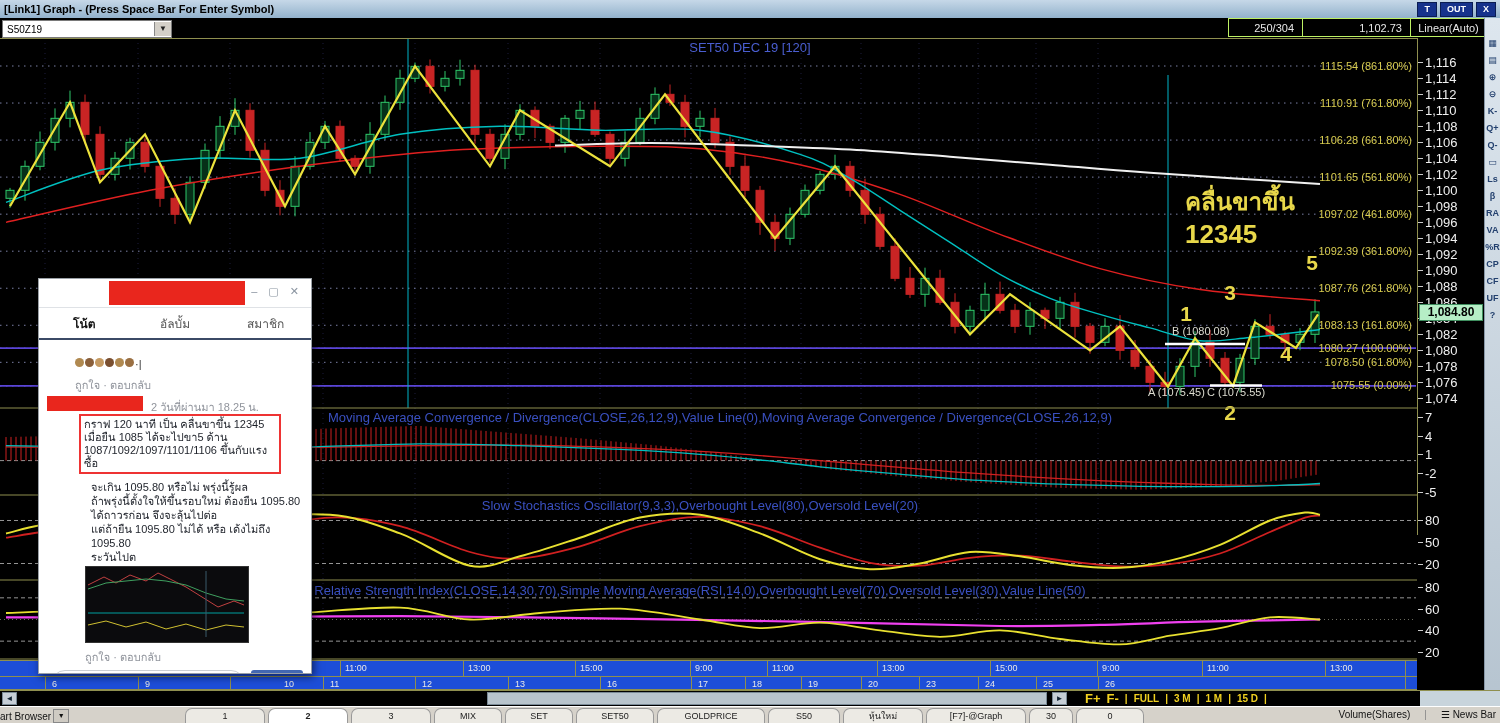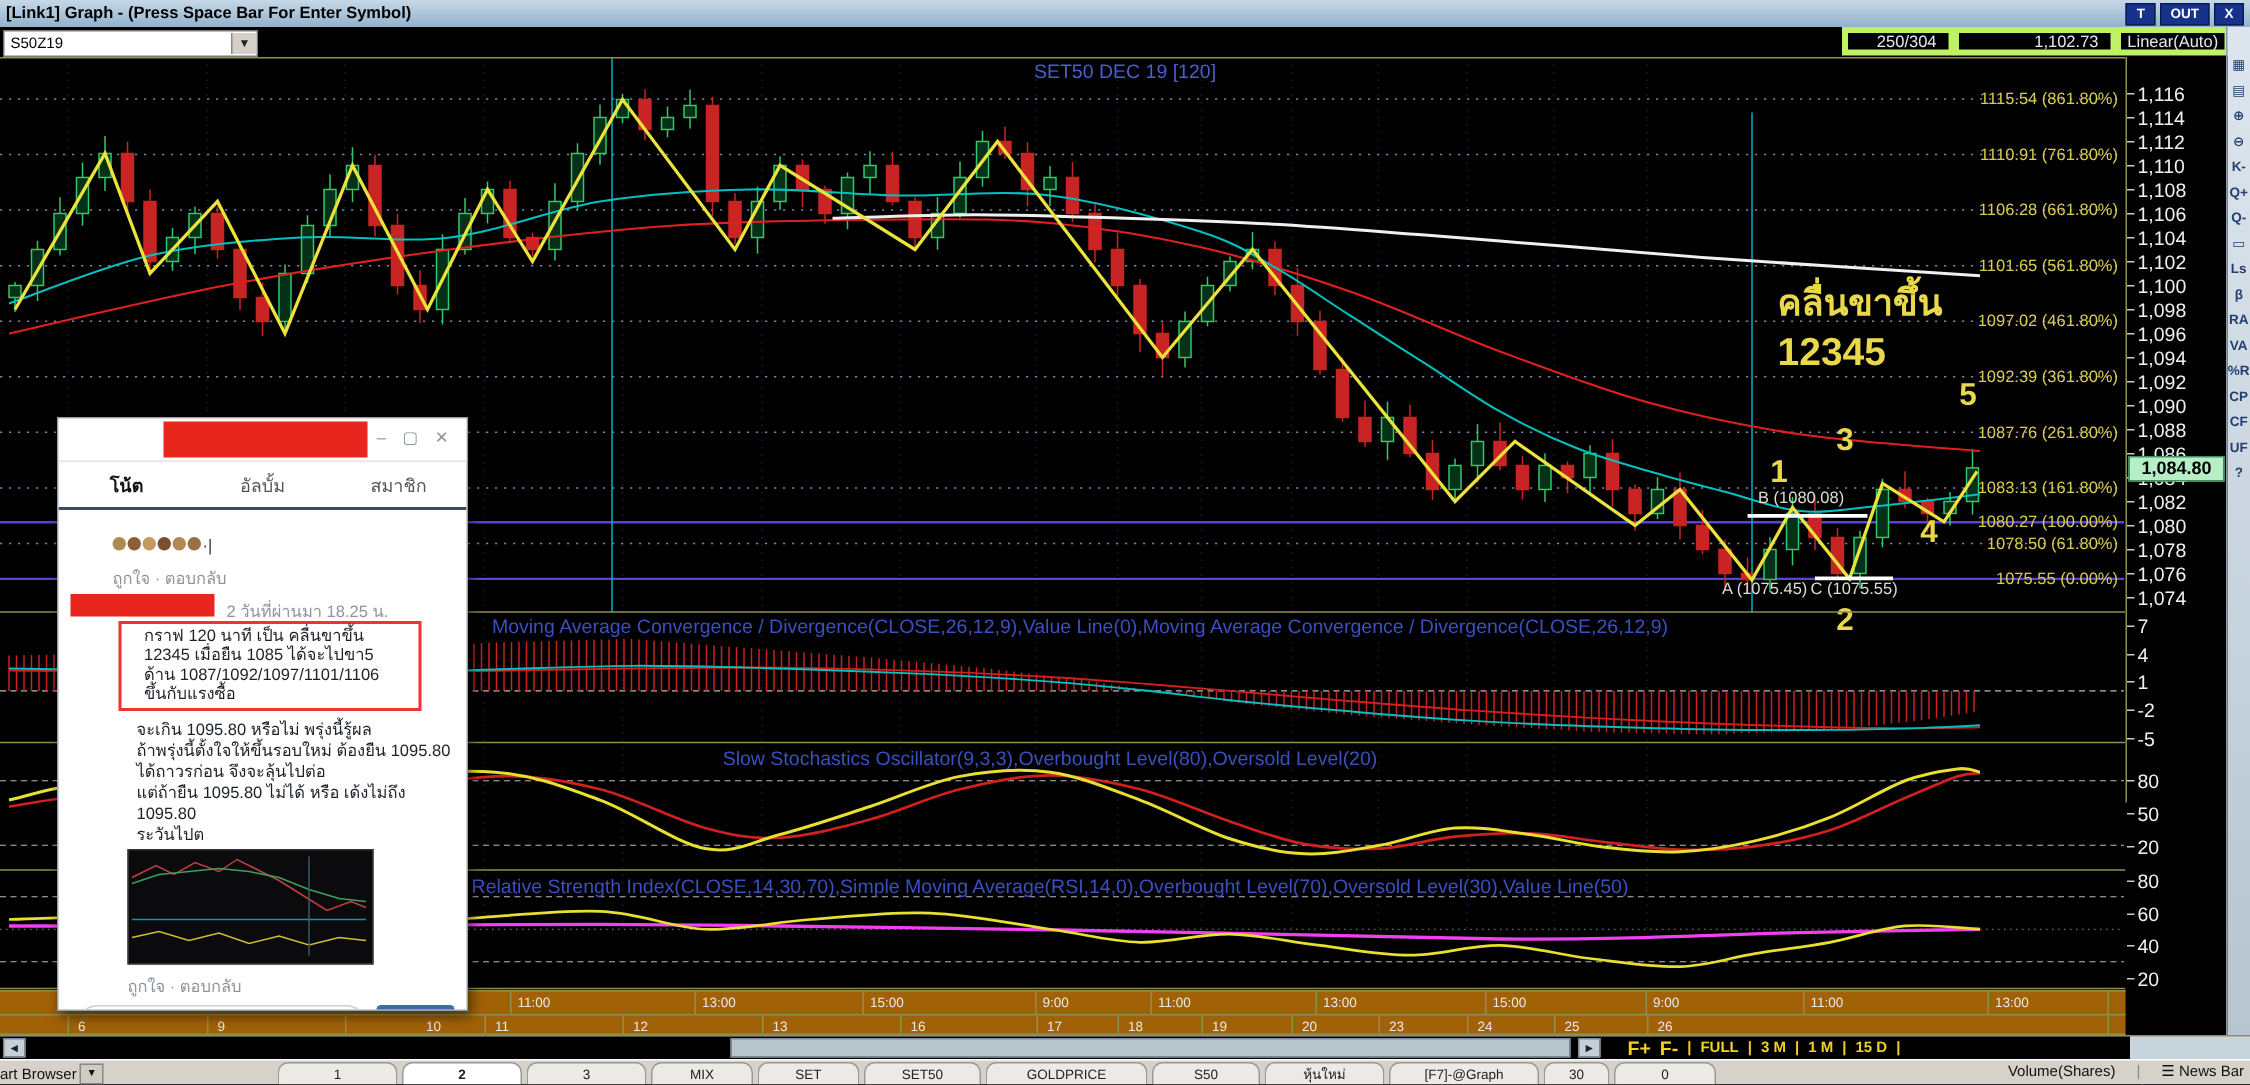--- a/index.html
+++ b/index.html
@@ -13,21 +13,21 @@
   .tb-btns{position:absolute;right:4px;top:2px;display:flex;gap:3px;}
   .tb-btn{background:#16328c;color:#fff;font-size:9px;font-weight:bold;
     padding:1px 6px;border:1px solid #0a1c52;line-height:11px;}
   
   .symrow{position:absolute;left:0;top:18px;width:1500px;height:20px;background:#000;}
   .combo{position:absolute;left:2px;top:2px;width:168px;height:16px;background:#fff;
     border:1px solid #7a7a7a;font-size:10px;color:#000;display:flex;align-items:center;}
   .combo .cv{flex:1;padding-left:4px;}
   .combo .car{width:16px;height:14px;background:#d4d0c8;border-left:1px solid #888;
     font-size:8px;text-align:center;line-height:14px;color:#222;}
-  .scell{position:absolute;top:0;height:19px;border:4px solid #bef264;background:#000;
+  .scell{position:absolute;top:0;height:19px;border:1px solid #bef264;background:#000;
     color:#e8e8e8;font-size:11px;display:flex;align-items:center;justify-content:flex-end;
     padding-right:8px;box-sizing:border-box;}
   
   #plot{position:absolute;left:0;top:38px;}
   .charttitle{position:absolute;top:40px;left:640px;width:220px;text-align:center;
     color:#4a5ed0;font-size:13px;}
   .indlabel{position:absolute;color:#3a50c0;font-size:13px;white-space:nowrap;transform:translateX(-50%);}
   
   .axis{position:absolute;left:1417px;top:38px;width:67px;height:497px;background:#000;
     border-left:1px solid #8f8f4f;box-sizing:border-box;}
@@ -35,21 +35,21 @@
   .ax-tick{position:absolute;left:0;width:5px;height:1px;background:#cccccc;}
   .lastpx{position:absolute;left:1px;width:64px;height:17px;background:#b6eec6;
     border:1px solid #3f8f5f;color:#000;font-size:12px;font-weight:bold;
     display:flex;align-items:center;justify-content:center;box-sizing:border-box;}
   
   .rtools{position:absolute;left:1484px;top:18px;width:16px;height:688px;
     background:linear-gradient(#dde6ee,#b6c4d0);border-left:1px solid #8898a8;
     display:flex;flex-direction:column;align-items:center;padding-top:20px;box-sizing:border-box;gap:7px;}
   .rtool{font-size:9px;color:#23406e;font-weight:bold;line-height:10px;cursor:default;}
   
-  .trow{position:absolute;left:0;width:1417px;background:#a16207;border-top:1px solid #8f8f4f;
+  .trow{position:absolute;left:0;width:1417px;background:#1d4ed8;border-top:1px solid #8f8f4f;
     box-sizing:border-box;}
   .trow .tdiv{position:absolute;top:0;bottom:0;width:1px;background:#8f8f4f;}
   .trow .tlab{position:absolute;top:2px;color:#e8e8e8;font-size:9px;white-space:nowrap;}
   
   .scrollrow{position:absolute;left:0;top:690px;width:1500px;height:16px;background:#c8d4dc;
     border-top:1px solid #8f8f4f;box-sizing:border-box;}
   .sr-black{position:absolute;left:0;top:0;width:1420px;height:16px;background:#000;}
   .sbtn{position:absolute;top:1px;width:15px;height:13px;background:#c6ced6;border:1px solid #7a8a96;
     font-size:8px;color:#123;text-align:center;line-height:12px;box-sizing:border-box;}
   .sthumb{position:absolute;top:1px;height:13px;background:#b8c4cc;border:1px solid #7a8a96;box-sizing:border-box;}
@@ -76,21 +76,21 @@
   .pp-redact{position:absolute;background:#e9261d;}
   .pp-ctl{position:absolute;right:8px;top:6px;color:#8a94a0;font-size:11px;letter-spacing:4px;}
   .pp-tabs{display:flex;height:30px;border-bottom:2px solid #3b4a66;align-items:center;}
   .pp-tab{flex:1;text-align:center;font-size:12px;color:#555;}
   .pp-tab.active{font-weight:bold;color:#111;}
   .pp-body{position:relative;height:334px;}
   .pp-gray{color:#90949c;}
   .pp-emoji{position:absolute;left:36px;top:18px;display:flex;gap:1px;}
   .pp-emoji i{width:9px;height:9px;border-radius:50%;display:inline-block;}
   .hl-box{position:absolute;left:40px;top:74px;width:202px;border:2px solid #e33;
-    padding:2px 15px;line-height:13px;box-sizing:border-box;}
+    padding:2px 3px;line-height:13px;box-sizing:border-box;}
   .pp-lines{position:absolute;left:52px;top:140px;width:210px;line-height:14px;}
   .pp-thumb{position:absolute;left:46px;top:226px;width:162px;height:75px;background:#0b0b0d;
     border:1px solid #333;}
   .pp-comment{position:absolute;left:12px;top:330px;width:194px;height:28px;border:1px solid #ccd0d5;
     border-radius:15px;display:flex;align-items:center;gap:5px;padding:0 8px;box-sizing:border-box;color:#90949c;}
   .pp-send{position:absolute;left:212px;top:330px;width:52px;height:28px;background:#4267b2;color:#fff;
     border-radius:3px;text-align:center;line-height:28px;font-size:11px;}
 </style>
 </head>
 <body>

